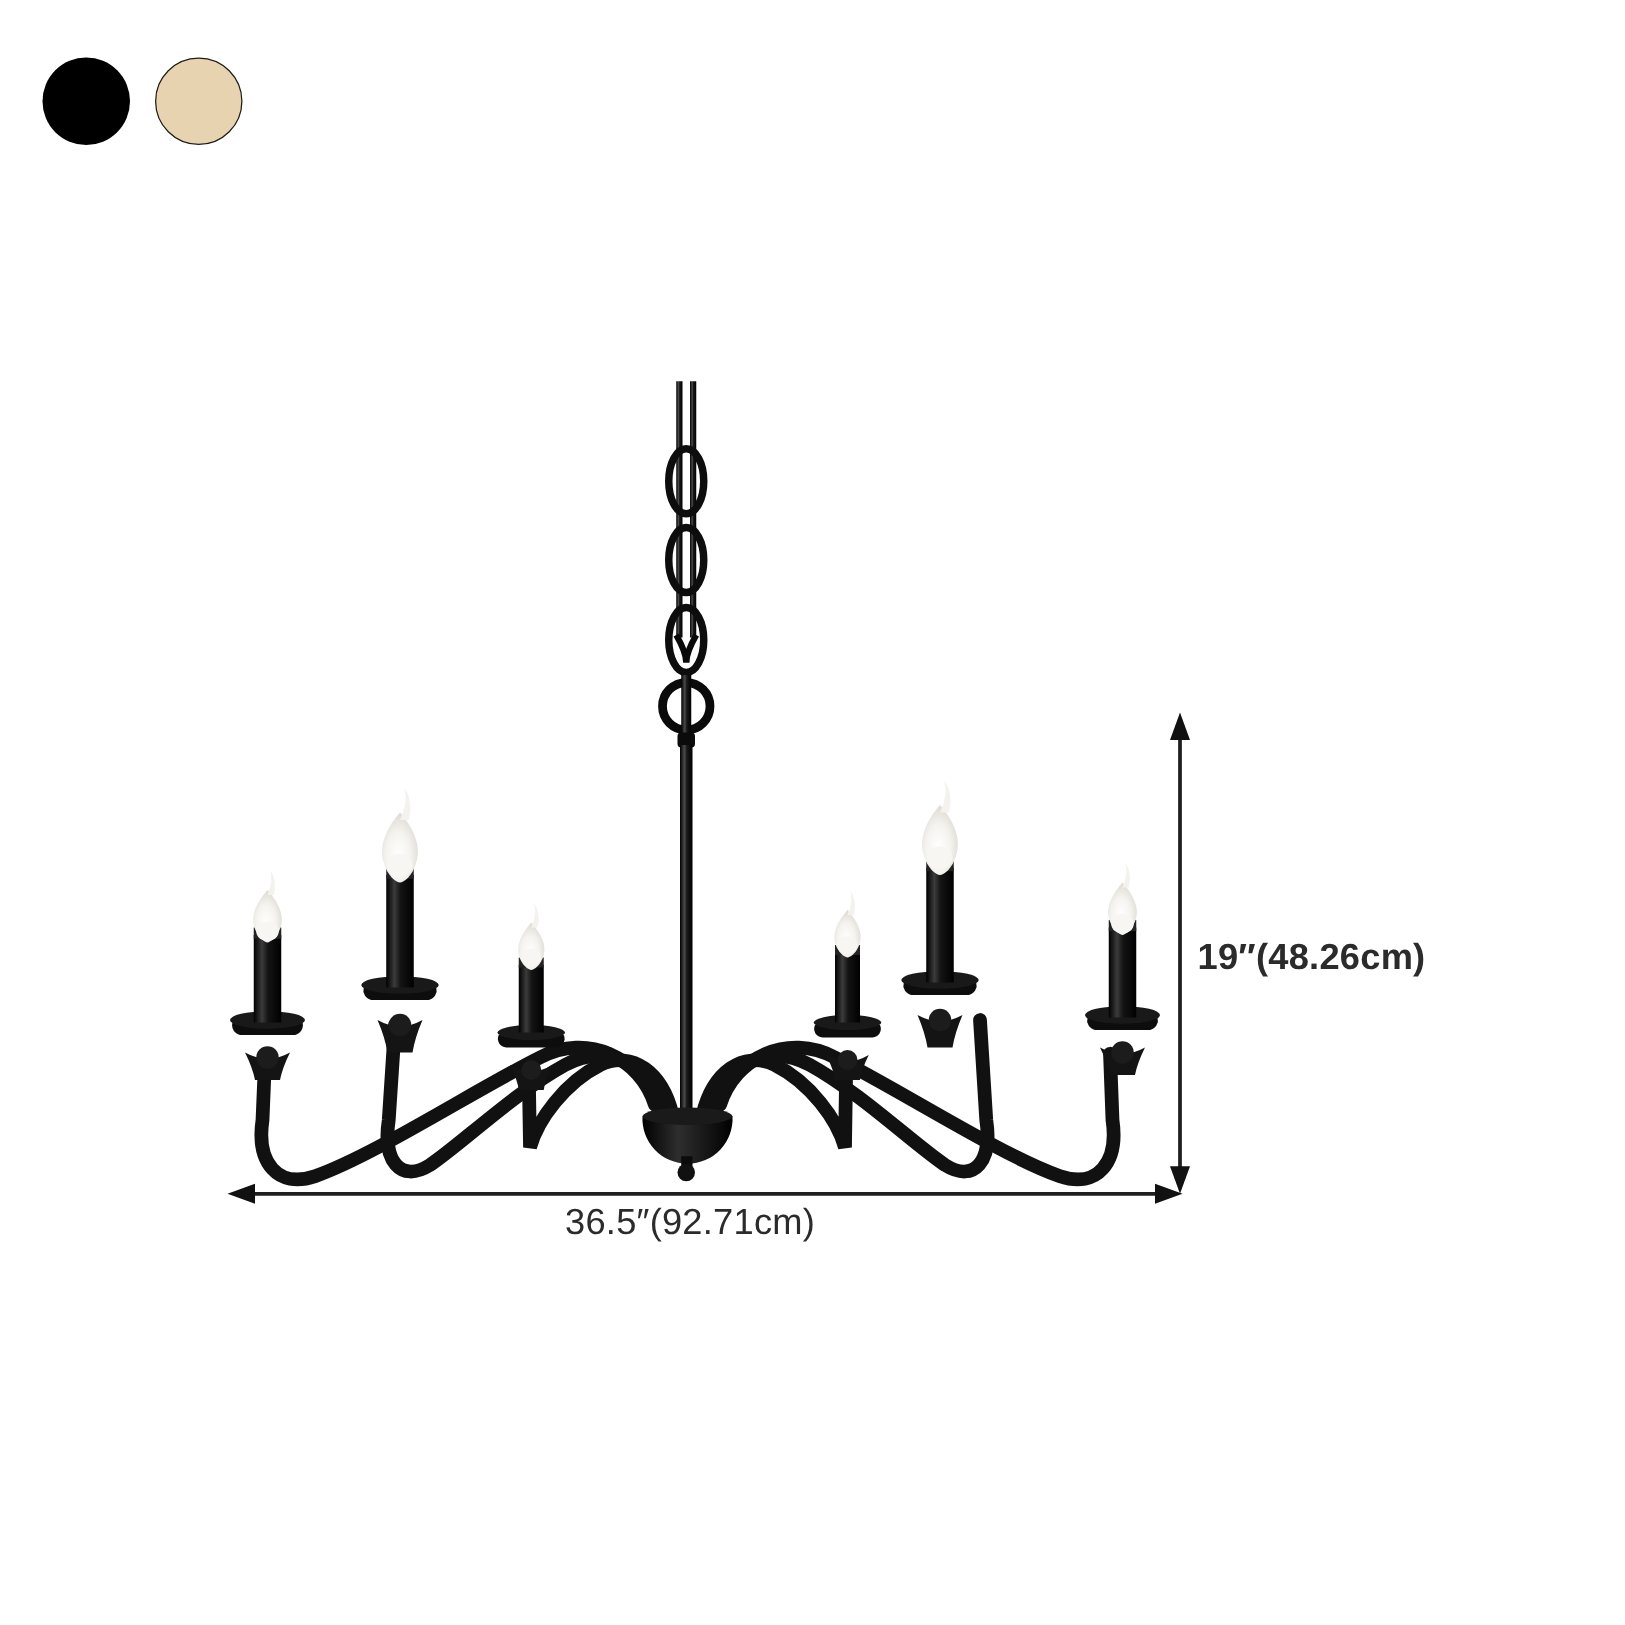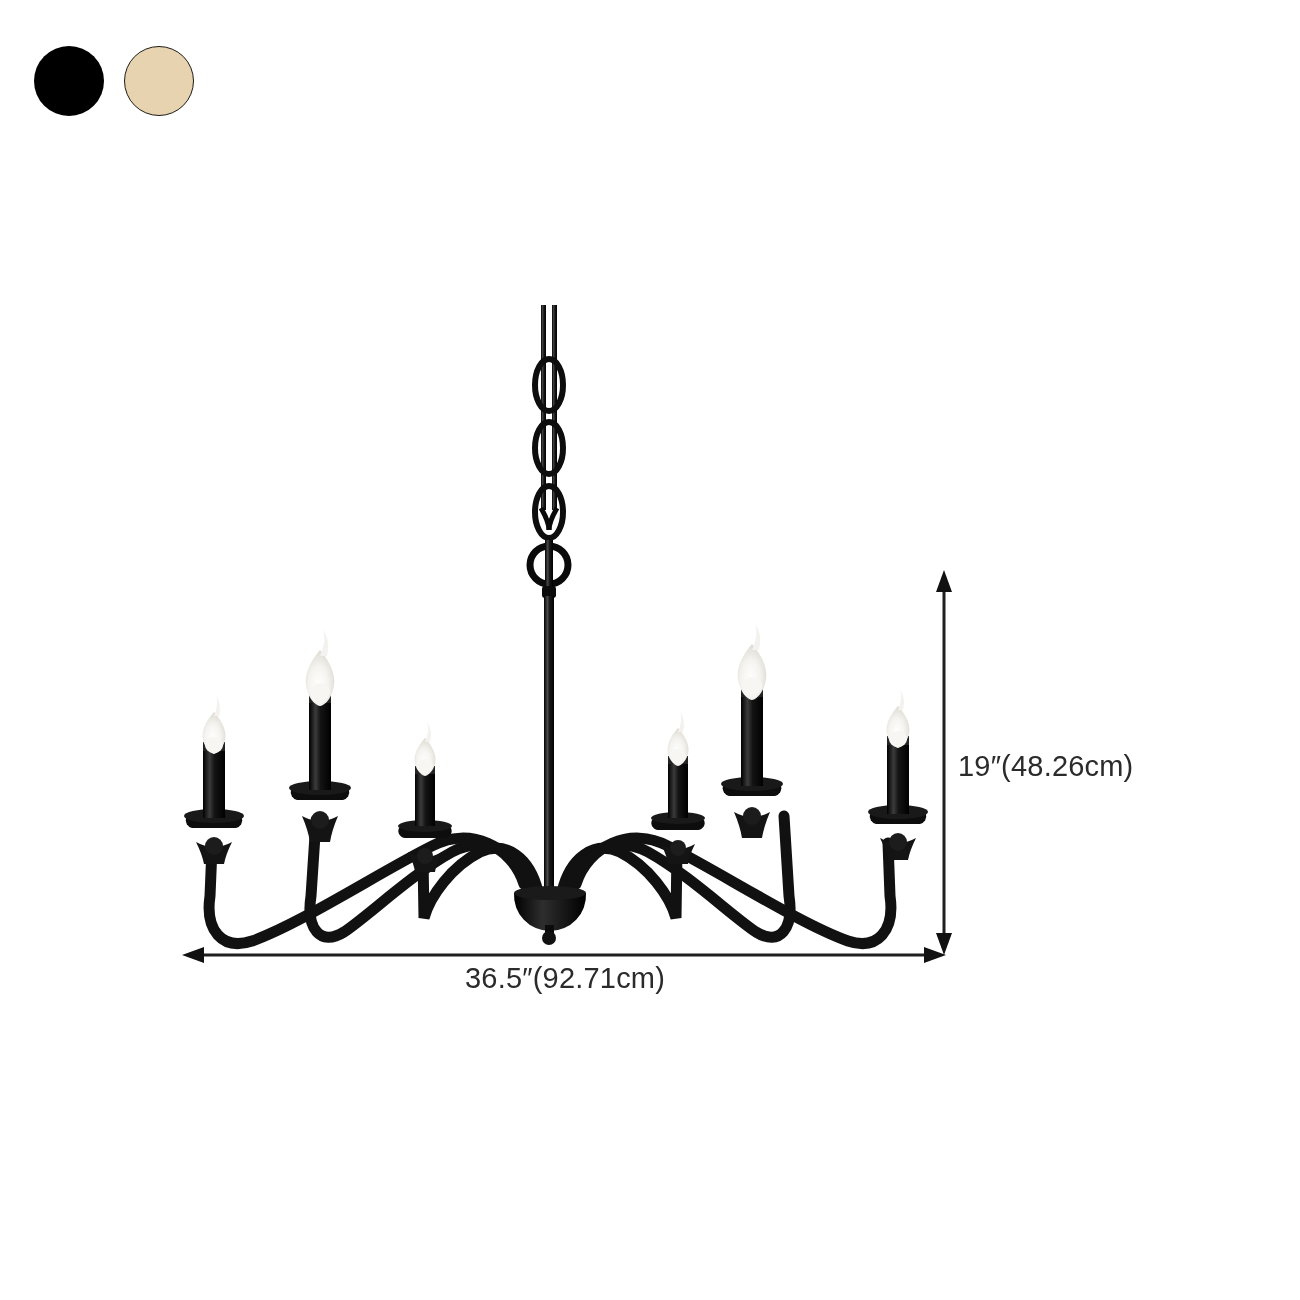--- a/index.html
+++ b/index.html
@@ -45,26 +45,27 @@
 
   
   .dim-label {
     position: absolute;
     color: #2b2b2b;
     font-size: 29px;
     letter-spacing: .2px;
     white-space: nowrap;
   }
   #label-width {
-    left: 465px;
+    left: 452px;
     top: 962px;
   }
   #label-height {
     left: 958px;
     top: 750px;
+    font-weight: bold;
   }
 </style>
 </head>
 <body>
 
 <div id="swatch-row">
   <div class="swatch black" style="background: rgb(0, 0, 0);"></div>
   <div class="swatch beige" style="background: rgb(232, 211, 176);"></div>
 </div>
 

